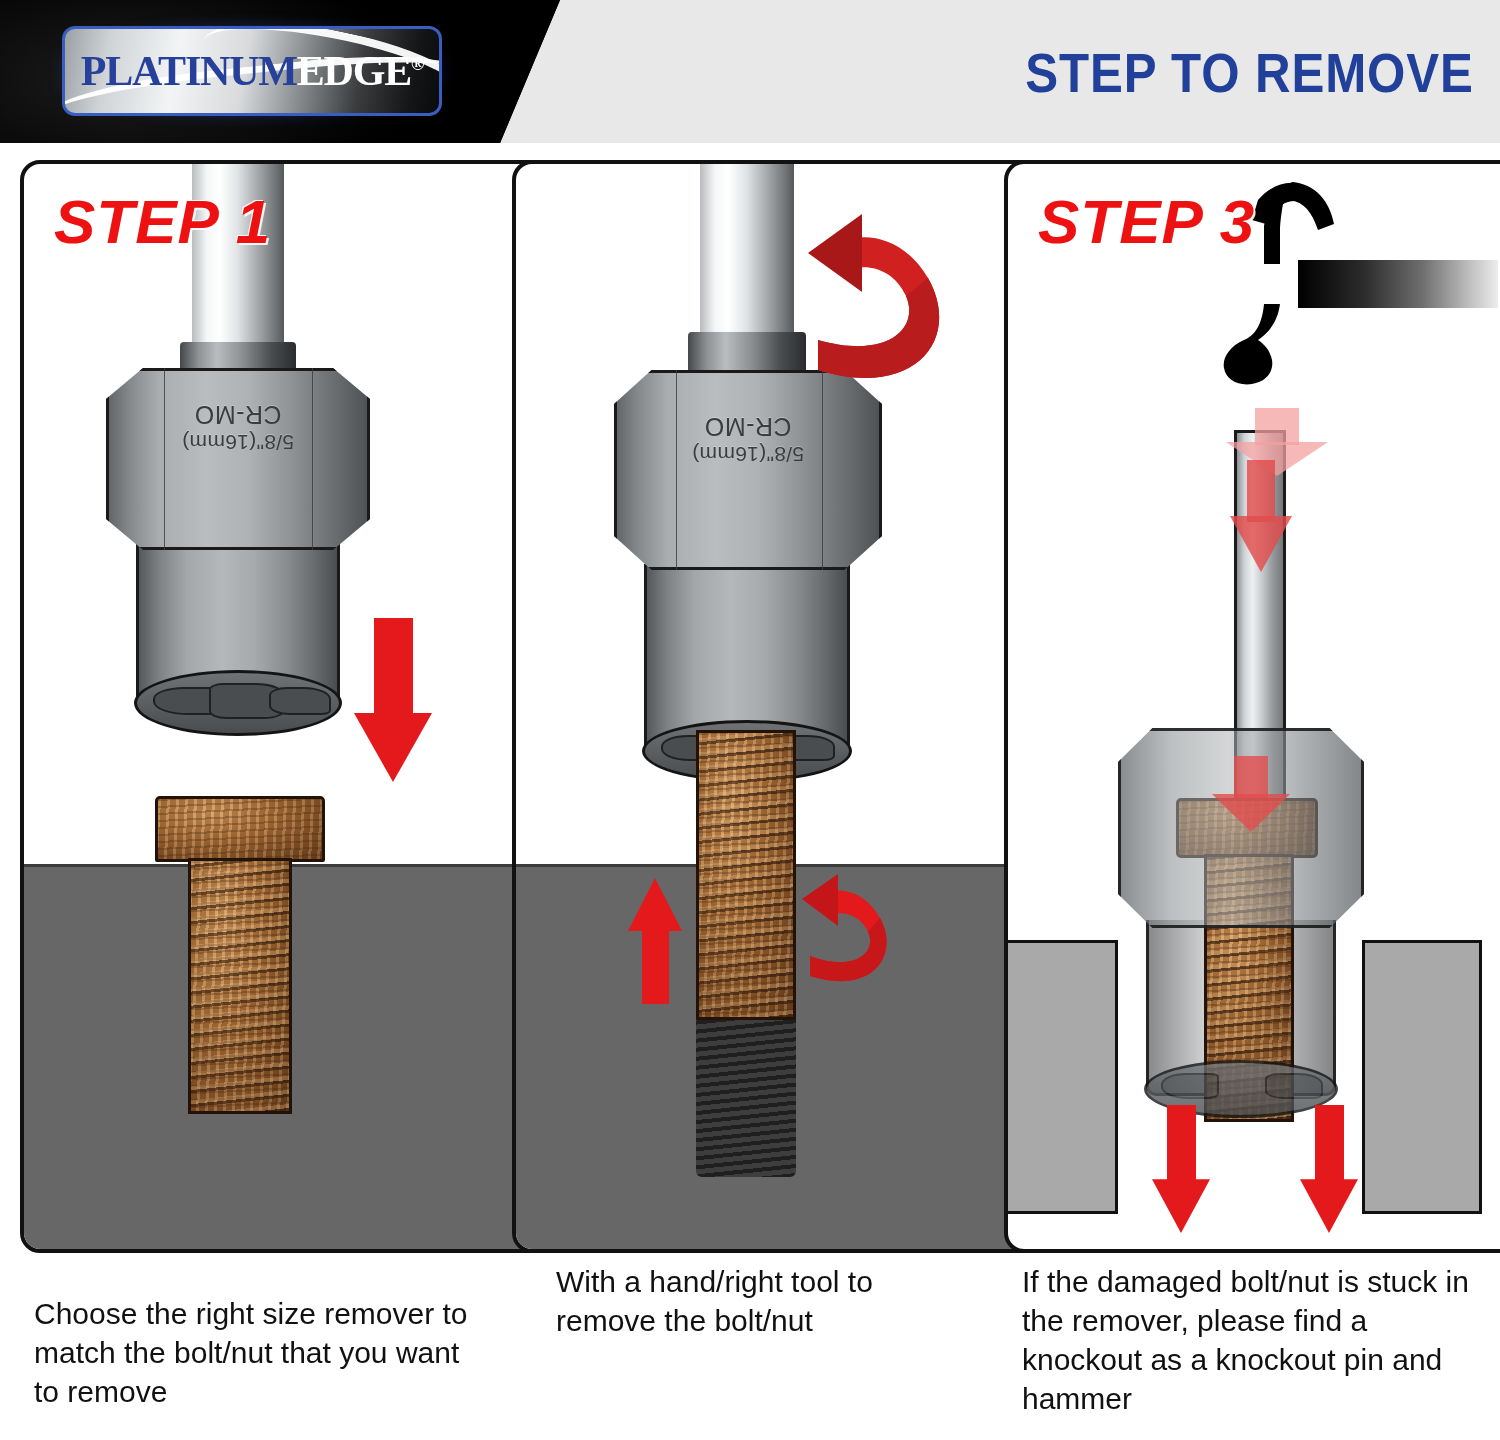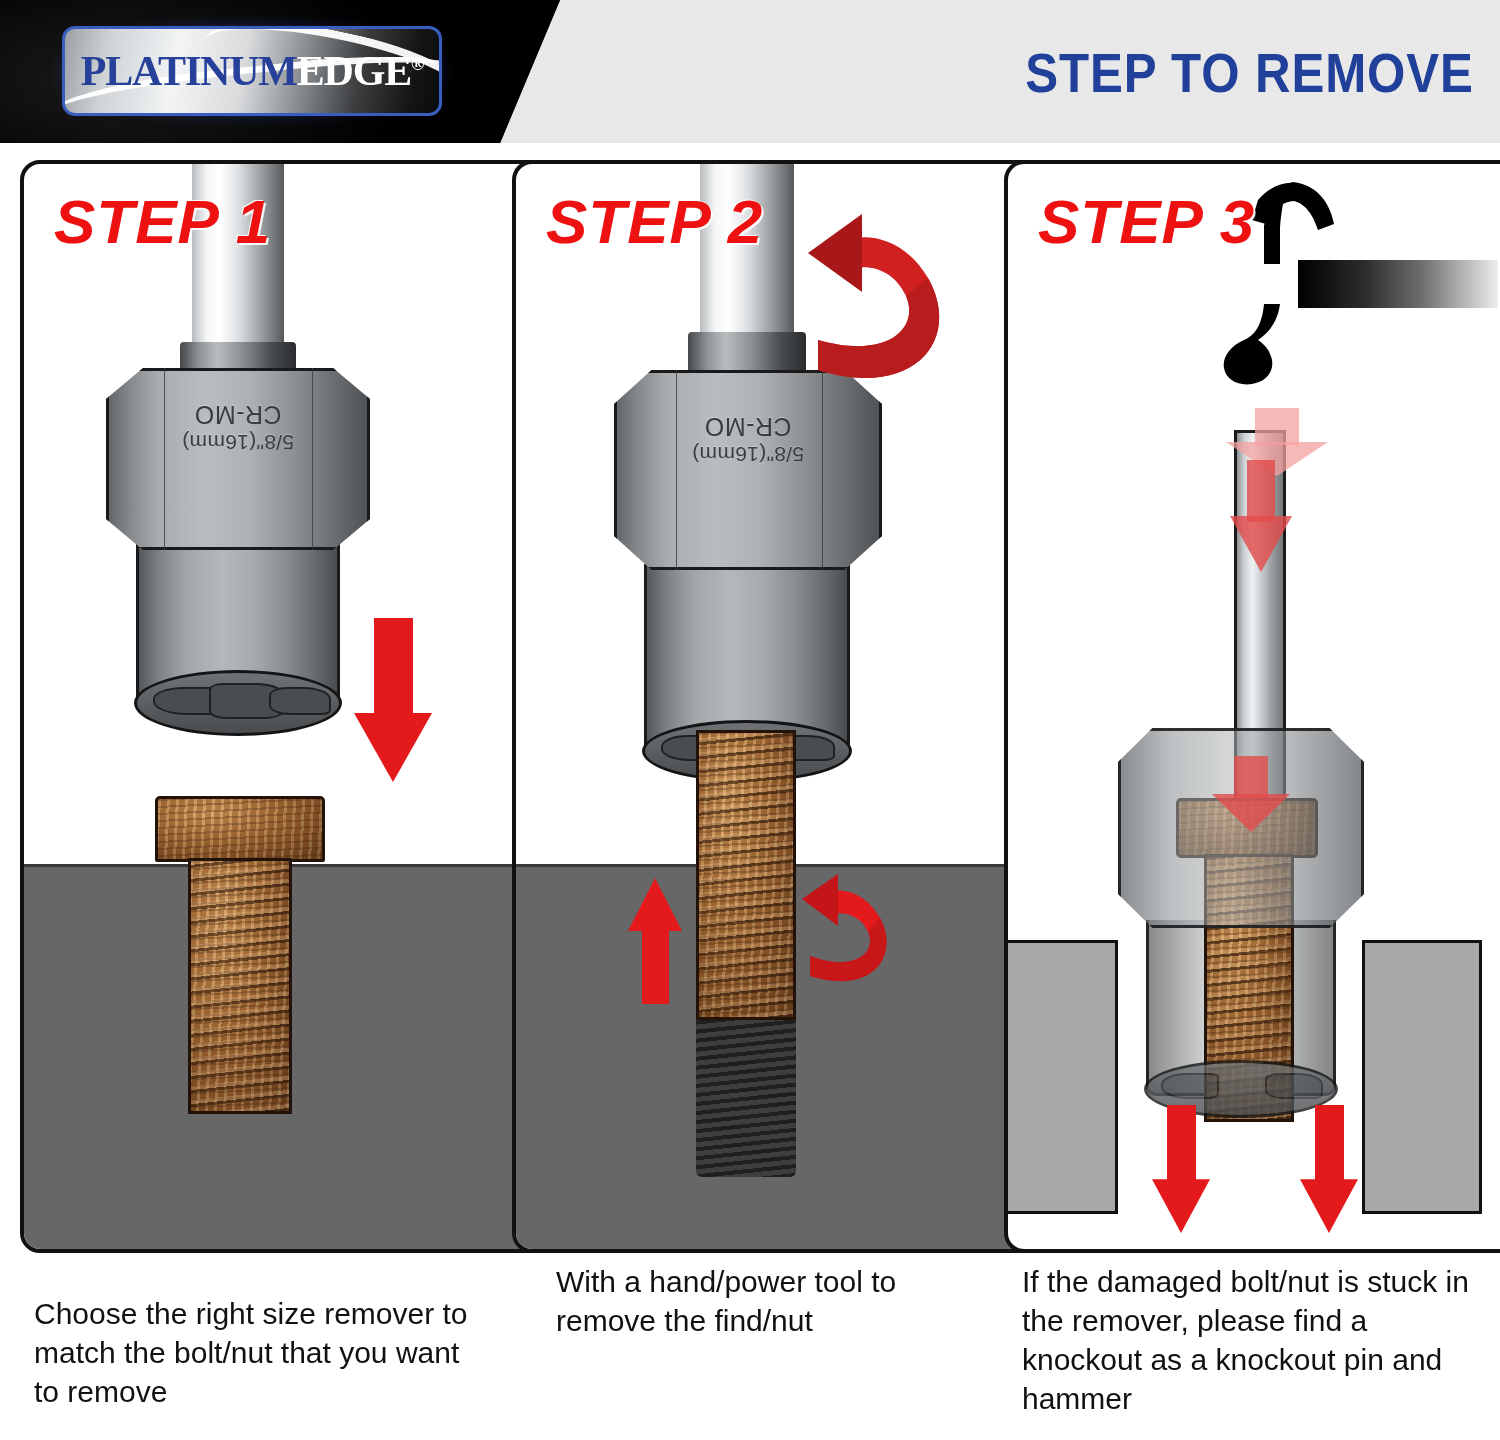--- a/index.html
+++ b/index.html
@@ -209,21 +209,20 @@
         <div class="head"></div>
       </div>
 
       <div class="rust" style="position:absolute; z-index:12; left:131px; top:632px; width:170px; height:66px; border-radius:5px 5px 2px 2px;"></div>
       <div class="rust" style="position:absolute; z-index:12; left:164px; top:694px; width:104px; height:256px; overflow:hidden;">
         <div class="thread"></div>
       </div>
     </div>
 
     <div class="panel" id="panel-2">
-      <div class="step-label">STEP 2</div>
       <div class="ground" style="top:700px; height:393px;"></div>
 
       <div class="shaft" style="left:184px; top:-4px; width:94px; height:182px;"></div>
       <div class="shaft-dark" style="left:172px; top:168px; width:118px; height:44px; border-radius:4px;"></div>
 
       <svg class="rot-arrow" style="left:262px; top:36px; width:180px; height:190px;" viewBox="0 0 180 190">
         <path d="M40 170 C 135 200, 185 140, 150 78 C 130 44, 100 34, 76 38 L 76 68 C 98 64, 118 74, 128 96 C 142 128, 110 160, 40 140 Z" fill="#d02020"></path>
         <path d="M40 170 C 135 200, 185 140, 150 78 L 128 96 C 142 128, 110 160, 40 140 Z" fill="#b81c1c"></path>
         <path d="M84 14 L 84 92 L 30 53 Z" fill="#a81818"></path>
       </svg>
@@ -320,17 +319,17 @@
     <div class="stem"></div>
     <div class="head"></div>
   </div>
   <div class="arrow-down" style="position:absolute; left:1300px; top:1105px; width:58px; height:128px; z-index:60;">
     <div class="stem"></div>
     <div class="head"></div>
   </div>
 
   <div class="captions">
     <div class="caption" id="cap-1">Choose the right size remover to match the bolt/nut that you want to remove</div>
-    <div class="caption" id="cap-2">With a hand/power tool to remove the find/nut</div>
+    <div class="caption" id="cap-2">With a hand/right tool to remove the bolt/nut</div>
     <div class="caption" id="cap-3">If the damaged bolt/nut is stuck in the remover, please find a knockout as a knockout pin and hammer</div>
   </div>
 
 </div>
 
 </body></html>

